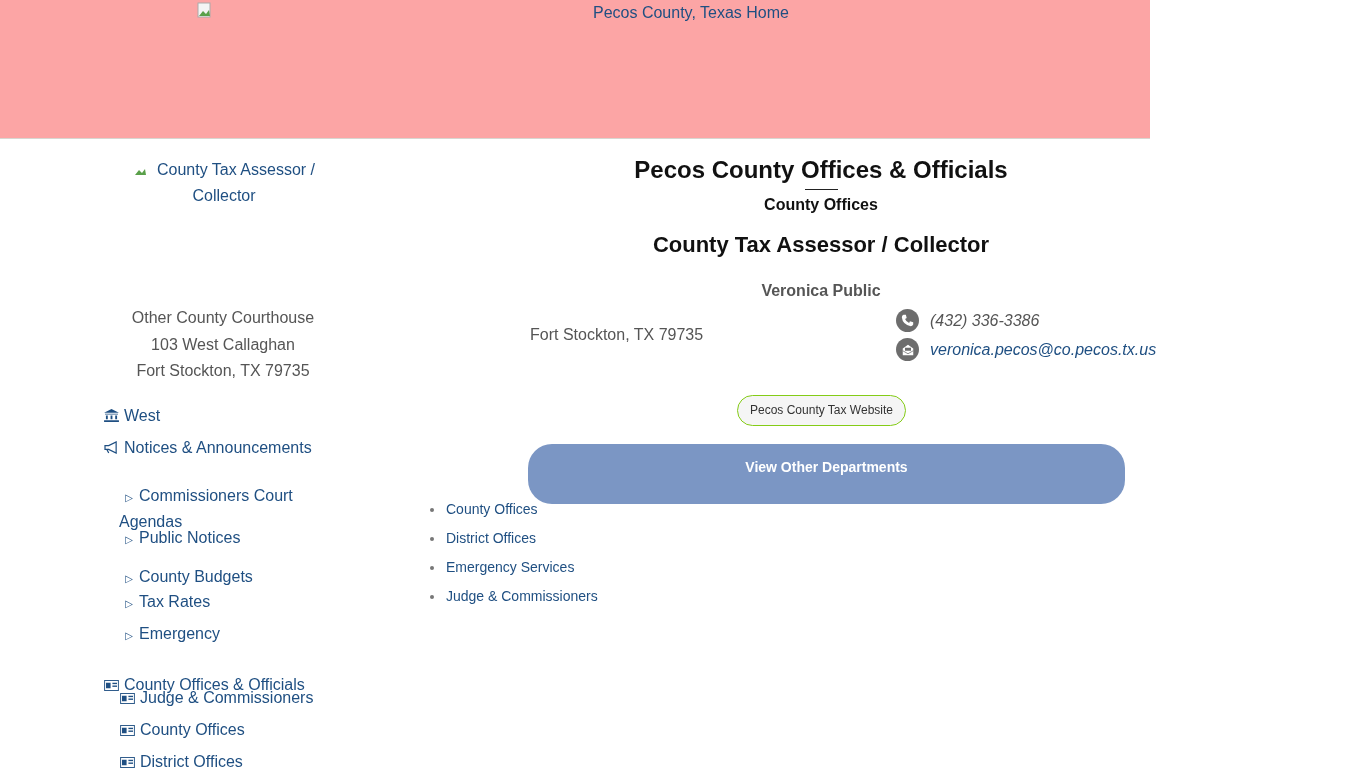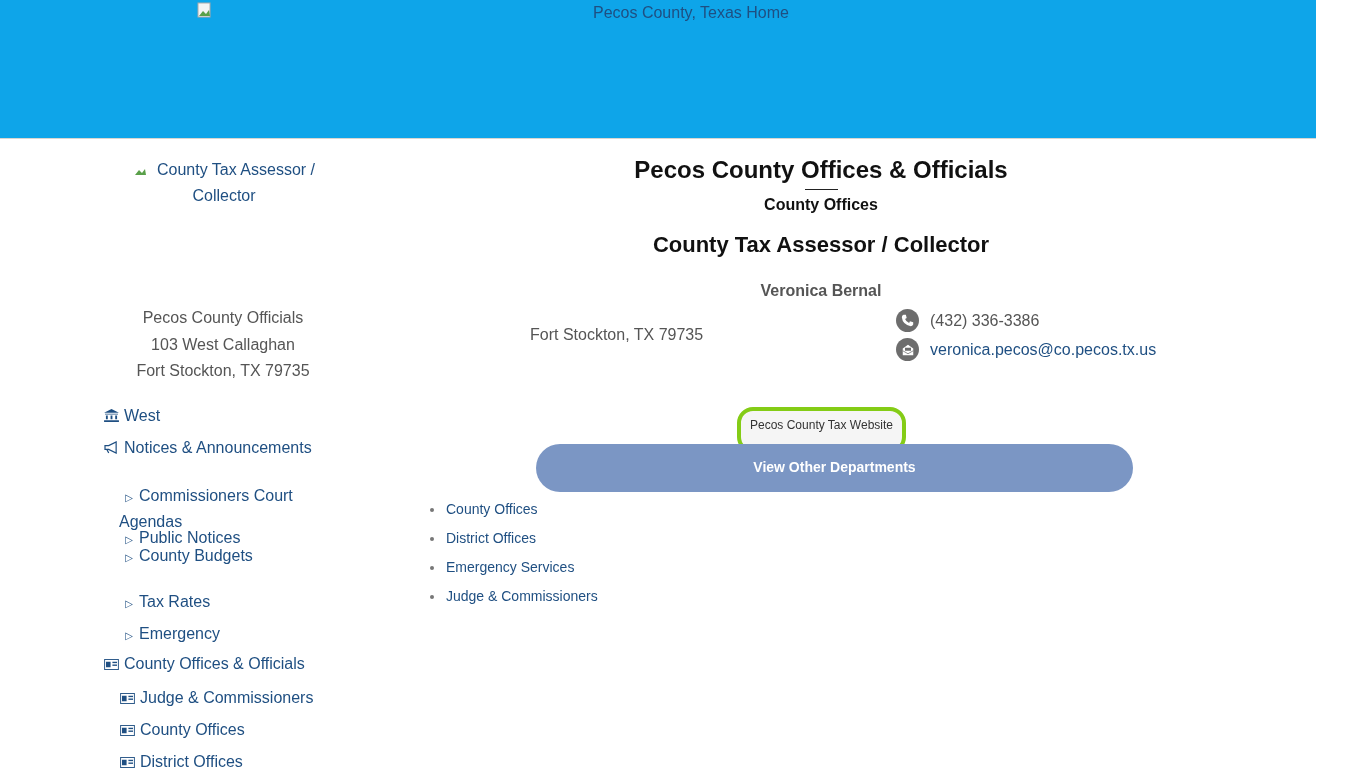--- a/index.html
+++ b/index.html
@@ -1,19 +1,19 @@
 <!DOCTYPE html>
 <html><head>
 <meta charset="utf-8">
 <style>
   * { box-sizing: border-box; margin: 0; padding: 0; }
   html, body { width: 1366px; height: 768px; overflow: hidden; background: #ffffff; font-family: "Liberation Sans", sans-serif; }
   a { color: #1f4f82; text-decoration: none; }
 
-  .header { position: absolute; left: 0; top: 0; width: 1316px; height: 139px; background: #0ea5e9; border-bottom: 1px solid #d8d6d1; }
+  .header { position: absolute; left: 0; top: 0; width: 1150px; height: 139px; background: #fca5a5; border-bottom: 1px solid #d8d6d1; }
   .header .broken-img { position: absolute; left: 197px; top: 2px; width: 16px; height: 16px; }
   .header .home-link { position: absolute; left: 593px; top: 4px; font-size: 16px; color: #1f4f82; }
 
   .sidebar { position: absolute; left: 100px; top: 139px; width: 250px; }
   .side-logo { position: absolute; left: 24px; top: 18px; width: 200px; text-align: center; font-size: 16px; line-height: 26px; color: #1f4f82; }
   .side-logo .broken-img { display: inline-block; width: 16px; height: 16px; vertical-align: -2px; margin-right: 8px; }
   .side-address { position: absolute; left: 0; top: 166px; width: 246px; text-align: center; font-size: 16px; line-height: 26.5px; color: #555555; }
 
   .nav { position: absolute; left: 0; top: 0; width: 250px; }
   .nav-item { position: absolute; font-size: 16px; color: #1f4f82; line-height: 24px; white-space: nowrap; }
@@ -21,27 +21,27 @@
   .nav-item.wrap { white-space: normal; width: 200px; margin-top: 14px; }
 
   .main { position: absolute; left: 420px; top: 139px; width: 800px; }
   .title { position: absolute; left: 0; width: 802px; top: 17px; text-align: center; font-size: 24px; font-weight: bold; color: #111; }
   .divider { position: absolute; left: 385px; top: 50px; width: 33px; height: 1px; background: #222; }
   .subtitle { position: absolute; left: 0; width: 802px; top: 57px; text-align: center; font-size: 16px; font-weight: bold; color: #111; }
   .dept-title { position: absolute; left: 0; width: 802px; top: 93px; text-align: center; font-size: 22px; font-weight: bold; color: #111; }
   .official { position: absolute; left: 0; width: 802px; top: 143px; text-align: center; font-size: 16px; font-weight: bold; color: #555; }
 
   .addr { position: absolute; left: 110px; top: 183px; font-size: 16px; line-height: 26.5px; color: #555; }
-  .contacts { position: absolute; left: 476px; top: 167px; }
+  .contacts { position: absolute; left: 476px; top: 167px; font-style: italic; }
   .contact-row { display: flex; align-items: center; height: 29px; font-size: 16px; color: #555; }
   .contact-row .circle { width: 23px; height: 23px; border-radius: 50%; background: #6d6d6d; margin-right: 11px; display: flex; align-items: center; justify-content: center; }
   .contact-row a { color: #1f4f82; }
 
-  .site-btn { position: absolute; left: 317px; top: 268px; width: 169px; height: 46px; border-radius: 16px; background: #f5f5f5; border: 4px solid #84cc16; font-size: 12px; color: #333; text-align: center; line-height: 29px; }
-  .view-btn { position: absolute; left: 116px; top: 305px; width: 597px; height: 48px; border-radius: 24px; background: #7b96c4; color: #fff; font-weight: bold; font-size: 14px; text-align: center; line-height: 46px; }
+  .site-btn { position: absolute; left: 317px; top: 256px; width: 169px; height: 31px; border-radius: 16px; background: #f5f5f5; border: 1px solid #84cc16; font-size: 12px; color: #333; text-align: center; line-height: 29px; }
+  .view-btn { position: absolute; left: 108px; top: 305px; width: 597px; height: 60px; border-radius: 24px; background: #7b96c4; color: #fff; font-weight: bold; font-size: 14px; text-align: center; line-height: 46px; }
 
   .dept-list { position: absolute; left: 10px; top: 357px; list-style: none; }
   .dept-list li { position: relative; height: 29px; font-size: 14px; padding-left: 16px; color: #1f4f82; line-height: 26px; }
   .dept-list li::before { content: ""; position: absolute; left: 0; top: 12px; width: 4px; height: 4px; border-radius: 50%; background: #777; }
 </style>
 </head>
 <body>
 
 <div class="header">
   <svg class="broken-img" viewBox="0 0 16 16">
@@ -51,21 +51,21 @@
   <a class="home-link" href="#">Pecos County, Texas Home</a>
 </div>
 
 <div class="sidebar">
   <a class="side-logo" href="#">
     <svg class="broken-img" viewBox="0 0 16 16">
       <path d="M2 14 L6 9 L9 12 L12 8 L13 14 Z" fill="#5aa04a"></path>
     </svg><span>County Tax Assessor / Collector</span>
   </a>
   <div class="side-address">
-    <div>Pecos County Officials</div>
+    <div>Other County Courthouse</div>
     <div>103 West Callaghan</div>
     <div>Fort Stockton, TX 79735</div>
   </div>
 
   <nav class="nav">
     <a class="nav-item" style="left:4px;top:265px" href="#">
       <svg class="ico" viewBox="0 0 16 14" width="15" height="13">
           <path d="M8 0 L16 4 L0 4 Z M1 5 H15 V6 H1 Z M2 7 H4 V11 H2 Z M7 7 H9 V11 H7 Z M12 7 H14 V11 H12 Z M0 12 H16 V14 H0 Z" fill="#1f4f82"></path>
         </svg><span>West</span>
     </a>
@@ -73,30 +73,30 @@
       <svg class="ico" viewBox="0 0 16 14" width="15" height="13">
           <path d="M1 5 H5 L13 1 V13 L5 9 H1 Z M3 9 L5 13" fill="none" stroke="#1f4f82" stroke-width="1.3"></path>
         </svg><span>Notices &amp; Announcements</span>
     </a>
     <a class="nav-item wrap" style="left:19px;top:331px" href="#">
       <span style="display:inline-block;width:20px;text-align:center;font-size:10px">▷</span><span>Commissioners Court Agendas</span>
     </a>
     <a class="nav-item" style="left:19px;top:387px" href="#">
       <span style="display:inline-block;width:20px;text-align:center;font-size:10px">▷</span><span>Public Notices</span>
     </a>
-    <a class="nav-item" style="left:19px;top:405px" href="#">
+    <a class="nav-item" style="left:19px;top:426px" href="#">
       <span style="display:inline-block;width:20px;text-align:center;font-size:10px">▷</span><span>County Budgets</span>
     </a>
     <a class="nav-item" style="left:19px;top:451px" href="#">
       <span style="display:inline-block;width:20px;text-align:center;font-size:10px">▷</span><span>Tax Rates</span>
     </a>
     <a class="nav-item" style="left:19px;top:483px" href="#">
       <span style="display:inline-block;width:20px;text-align:center;font-size:10px">▷</span><span>Emergency</span>
     </a>
-    <a class="nav-item" style="left:4px;top:513px" href="#">
+    <a class="nav-item" style="left:4px;top:534px" href="#">
       <svg class="ico" viewBox="0 0 16 12" width="15" height="11">
           <rect x="0.5" y="0.5" width="15" height="11" fill="none" stroke="#1f4f82"></rect>
           <rect x="2" y="3" width="5" height="6" fill="#1f4f82"></rect>
           <rect x="9" y="3" width="5" height="1.5" fill="#1f4f82"></rect>
           <rect x="9" y="6" width="5" height="1.5" fill="#1f4f82"></rect>
         </svg><span>County Offices &amp; Officials</span>
     </a>
     <a class="nav-item" style="left:20px;top:547px" href="#">
       <svg class="ico" viewBox="0 0 16 12" width="15" height="11">
           <rect x="0.5" y="0.5" width="15" height="11" fill="none" stroke="#1f4f82"></rect>
@@ -122,21 +122,21 @@
         </svg><span>District Offices</span>
     </a>
   </nav>
 </div>
 
 <main class="main">
   <h1 class="title">Pecos County Offices &amp; Officials</h1>
   <div class="divider"></div>
   <h2 class="subtitle">County Offices</h2>
   <h2 class="dept-title">County Tax Assessor / Collector</h2>
-  <div class="official">Veronica Bernal</div>
+  <div class="official">Veronica Public</div>
 
   <div class="addr">
     <div>Fort Stockton, TX 79735</div>
   </div>
 
   <div class="contacts">
     <div class="contact-row">
       <span class="circle">
         <svg viewBox="0 0 16 16" width="13" height="13">
             <path d="M3 1 L6 1 L7 5 L5 6 Q6 9 10 11 L11 9 L15 10 L15 13 Q14 15 12 15 Q2 13 1 4 Q1 2 3 1 Z" fill="#fff"></path>

